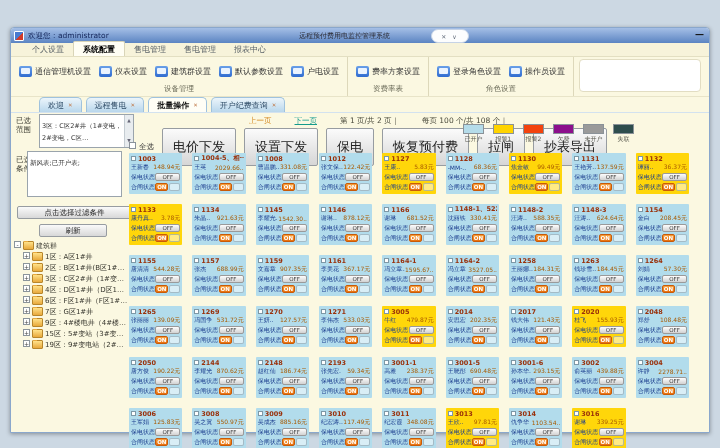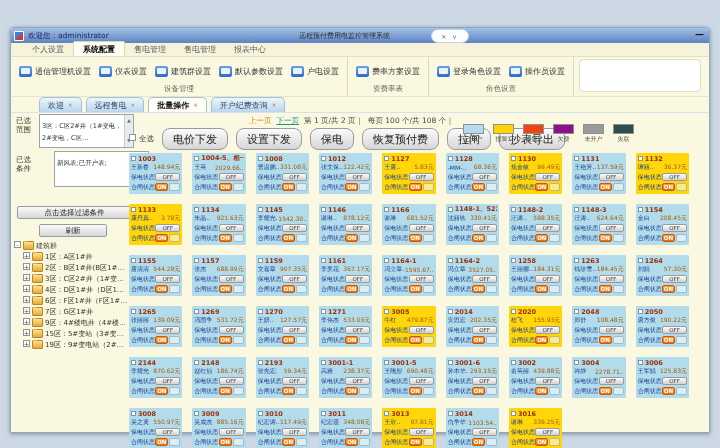--- a/index.html
+++ b/index.html
@@ -38,28 +38,28 @@
   .lp-box{position:absolute;background:#fff;border:1px solid #9aa4ac;font-size:6.5px;color:#333;padding:5px 9px 1px 2px;box-sizing:border-box;overflow:hidden;line-height:12px}
   .lp-scroll{position:absolute;right:0;top:0;bottom:0;width:8px;background:#e8ecef;border-left:1px solid #c4ccd2;display:flex;flex-direction:column;justify-content:space-between;align-items:center;font-size:4.5px;color:#667}
   .lp-btn{position:absolute;height:13px;background:linear-gradient(#fafafa,#d8d8d8);border:1px solid #979ca1;border-radius:2px;font-size:7.5px;color:#222;display:flex;align-items:center;justify-content:center;box-sizing:border-box}
   .tree{position:absolute;left:3px;top:128px;width:121px;font-size:7px;color:#35342c}
   .tree-row{display:flex;align-items:flex-start;gap:2px;height:11px;white-space:nowrap;overflow:hidden}
   .tree-row.child{padding-left:9px}
   .expander{width:7px;height:7px;background:#fff;border:1px solid #8b949b;font-size:6px;line-height:5px;text-align:center;color:#444;flex:none;box-sizing:border-box}
   .folder{width:9px;height:7px;background:linear-gradient(#ffe28a,#e8a93c);border:1px solid #b8862a;border-radius:1px;flex:none;position:relative}
   .folder::before{content:"";position:absolute;left:0;top:-2px;width:4px;height:2px;background:#e8a93c;border-radius:1px 1px 0 0}
   
-  .pager{position:absolute;left:238px;top:3px;display:flex;align-items:center;gap:5px;font-size:7.5px;color:#4a4a3c;white-space:nowrap}
+  .pager{position:absolute;left:238px;top:3px;display:flex;align-items:center;gap:23px;font-size:7.5px;color:#4a4a3c;white-space:nowrap}
   .pg-prev{color:#d4881f}
   .pg-next{color:#149a8c;text-decoration:underline}
   
   .toolbar{position:absolute;left:118px;top:15px;display:flex;align-items:center;gap:8px}
   .cb-label{display:flex;align-items:flex-start;gap:3px;font-size:7.5px;color:#333}
   .checkbox{width:7px;height:7px;background:#fff;border:1px solid #8a929a;box-sizing:border-box}
-  .tb-btn{height:14px;padding:3px 10px;background:linear-gradient(#fbfbfb,#d6d6d6);border:1px solid #979ca1;border-radius:8px;font-size:11px;color:#222;display:flex;align-items:center;white-space:nowrap}
+  .tb-btn{height:14px;padding:11px 10px;background:linear-gradient(#fbfbfb,#d6d6d6);border:1px solid #979ca1;border-radius:2px;font-size:13px;color:#222;display:flex;align-items:center;white-space:nowrap}
   
   .legend{position:absolute;left:452px;top:11px;display:flex;gap:9px}
   .legend-item{display:flex;flex-direction:column;align-items:center;gap:1px}
   .swatch{width:21px;height:10px;border:1px solid #8a9298;box-sizing:border-box}
   .legend-label{font-size:6px;color:#55554a;white-space:nowrap}
   
   .cards{position:absolute;left:118px;top:40px;width:560px;display:grid;grid-template-columns:repeat(9,1fr);gap:10px}
   .card{height:41px;background:#b2dcec;border-radius:1px;padding:1px 2px;box-sizing:border-box;overflow:hidden}
   .card.alarm{background:#ffd60a}
   .card-head{display:flex;align-items:center;gap:2px;height:9px}
@@ -176,21 +176,21 @@
 
     <div class="lp-label" style="left:5px;top:3px">已选范围</div>
     <div class="lp-box" style="left:28px;top:1px;width:95px;height:34px">
       <span>3区：C区2#井（1#变电，2#变电，C区…</span>
       <span class="lp-scroll">
           <span>▲</span>
           <span>▼</span>
         </span>
     </div>
     <div class="lp-label" style="left:5px;top:42px">已选条件</div>
-    <div class="lp-box" style="left:43px;top:38px;width:95px;height:36px">
+    <div class="lp-box" style="left:16px;top:38px;width:95px;height:46px">
       <span>新风表;已开户表;</span>
     </div>
     <div class="lp-btn" style="left:6px;top:93px;width:115px">点击选择过滤条件</div>
     <div class="lp-btn" style="left:28px;top:111px;width:68px">刷新</div>
 
     <div class="tree">
       <div class="tree-row">
         <span class="expander">-</span>
         <span class="folder"></span>
         <span>建筑群</span>
@@ -984,20 +984,41 @@
             <span class="btn-off">OFF</span>
           </div>
           <div class="status-row">
             <span>合闸状态</span>
             <span class="on-wrap">
               <span class="btn-on">ON</span>
               <span class="slot"></span>
             </span>
           </div>
         </div>
+        <div class="card">
+          <div class="card-head">
+            <span class="cb-sm"></span>
+            <span class="card-id">2017</span>
+          </div>
+          <div class="card-line2">
+            <span class="c-name">钱大伟</span>
+            <span class="c-bal">121.43元</span>
+          </div>
+          <div class="status-row">
+            <span>保电状态</span>
+            <span class="btn-off">OFF</span>
+          </div>
+          <div class="status-row">
+            <span>合闸状态</span>
+            <span class="on-wrap">
+              <span class="btn-on">ON</span>
+              <span class="slot"></span>
+            </span>
+          </div>
+        </div>
         <div class="card alarm">
           <div class="card-head">
             <span class="cb-sm"></span>
             <span class="card-id">2020</span>
           </div>
           <div class="card-line2">
             <span class="c-name">桂飞</span>
             <span class="c-bal">155.93元</span>
           </div>
           <div class="status-row">

